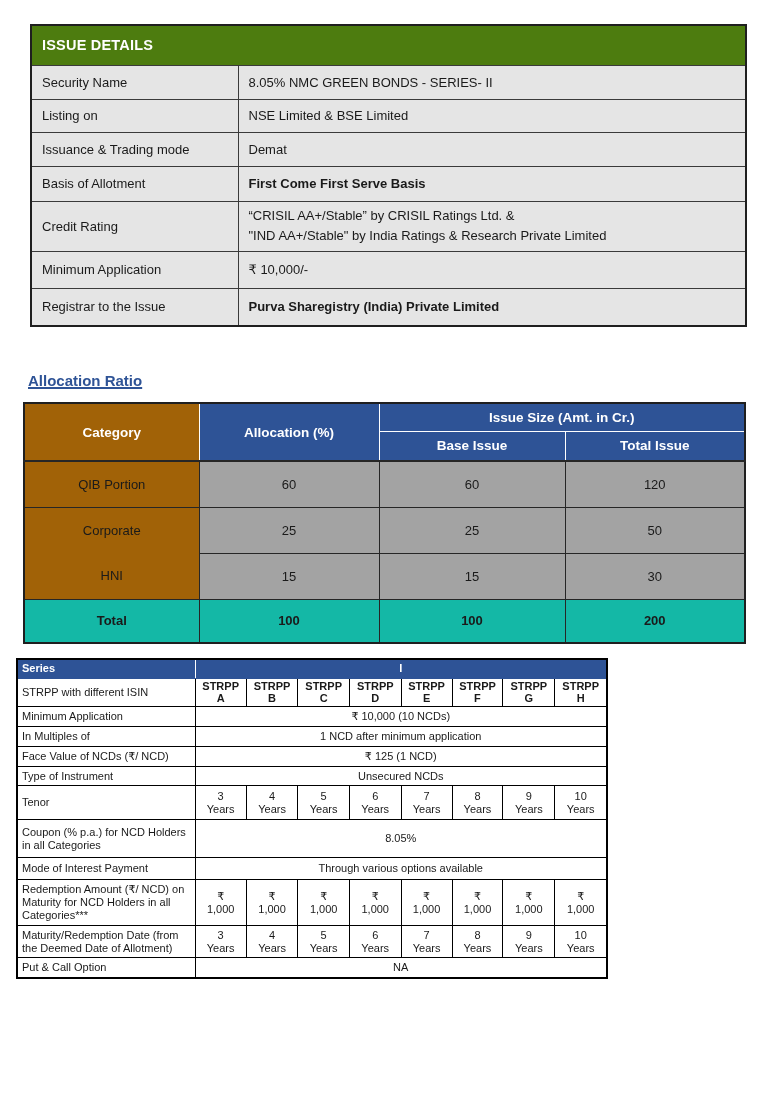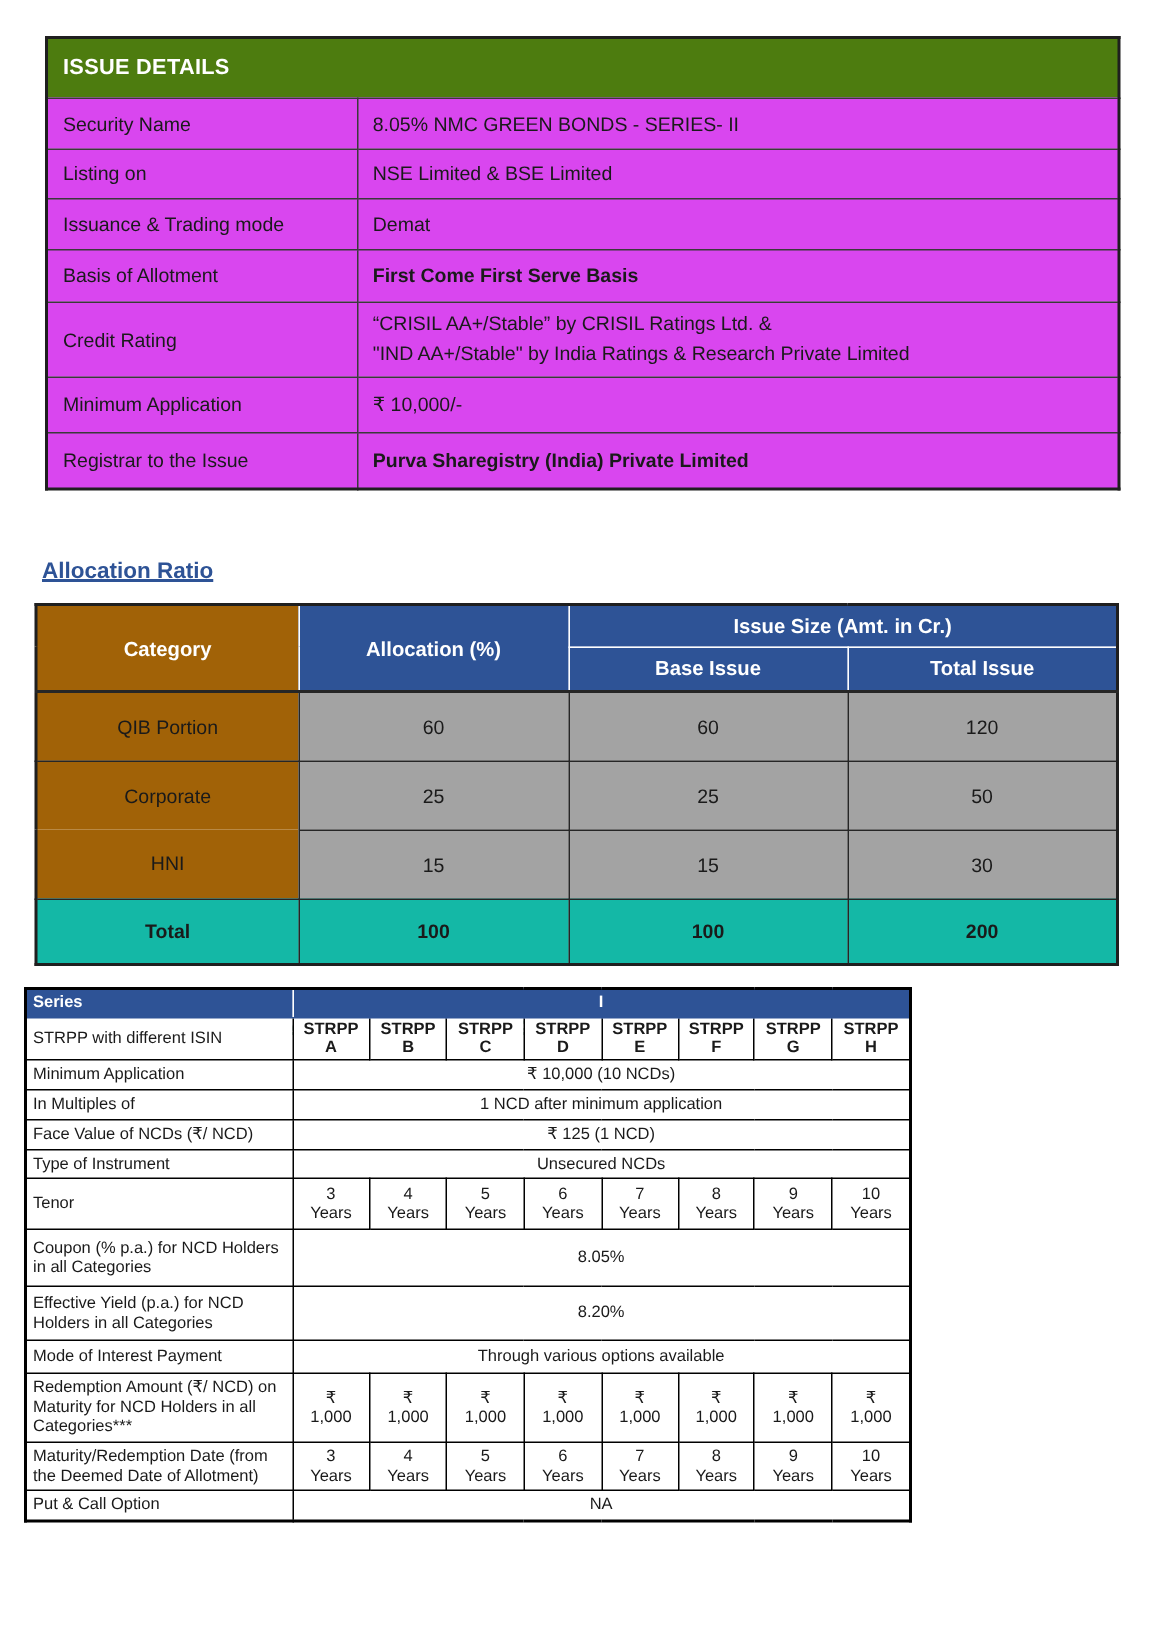--- a/index.html
+++ b/index.html
@@ -14,21 +14,21 @@
 
   
   table.t1 {
     position: absolute; left: 30px; top: 24px;
     width: 717px;
     border-collapse: collapse;
     border: 2.5px solid #1f1f1f;
   }
   table.t1 td {
     border: 1.5px solid #3a3a3a;
-    background: #d946ef;
+    background: #e5e5e5;
     font-size: 13px;
     padding: 4px 10px;
     vertical-align: middle;
     text-align: left;
   }
   table.t1 tr.t1-header td {
     background: #4d7c0f;
     color: #ffffff;
     font-weight: bold;
     font-size: 14.5px;
@@ -262,24 +262,20 @@
         </td>
     <td>
           <span class="cell-l1">10</span>
           <span class="cell-l2">Years</span>
         </td>
   </tr>
   <tr style="height:38px">
     <td class="lab">Coupon (% p.a.) for NCD Holders in all Categories</td>
     <td colspan="8">8.05%</td>
   </tr>
-  <tr style="height:36px">
-    <td class="lab">Effective Yield (p.a.) for NCD Holders in all Categories</td>
-    <td colspan="8">8.20%</td>
-  </tr>
   <tr style="height:22px">
     <td class="lab">Mode of Interest Payment</td>
     <td colspan="8">Through various options available</td>
   </tr>
   <tr style="height:46px">
     <td class="lab">Redemption Amount (₹/ NCD) on  Maturity for NCD Holders in all Categories***</td>
     <td>
           <span class="cell-l1">₹</span>
           <span class="cell-l2">1,000</span>
         </td>

